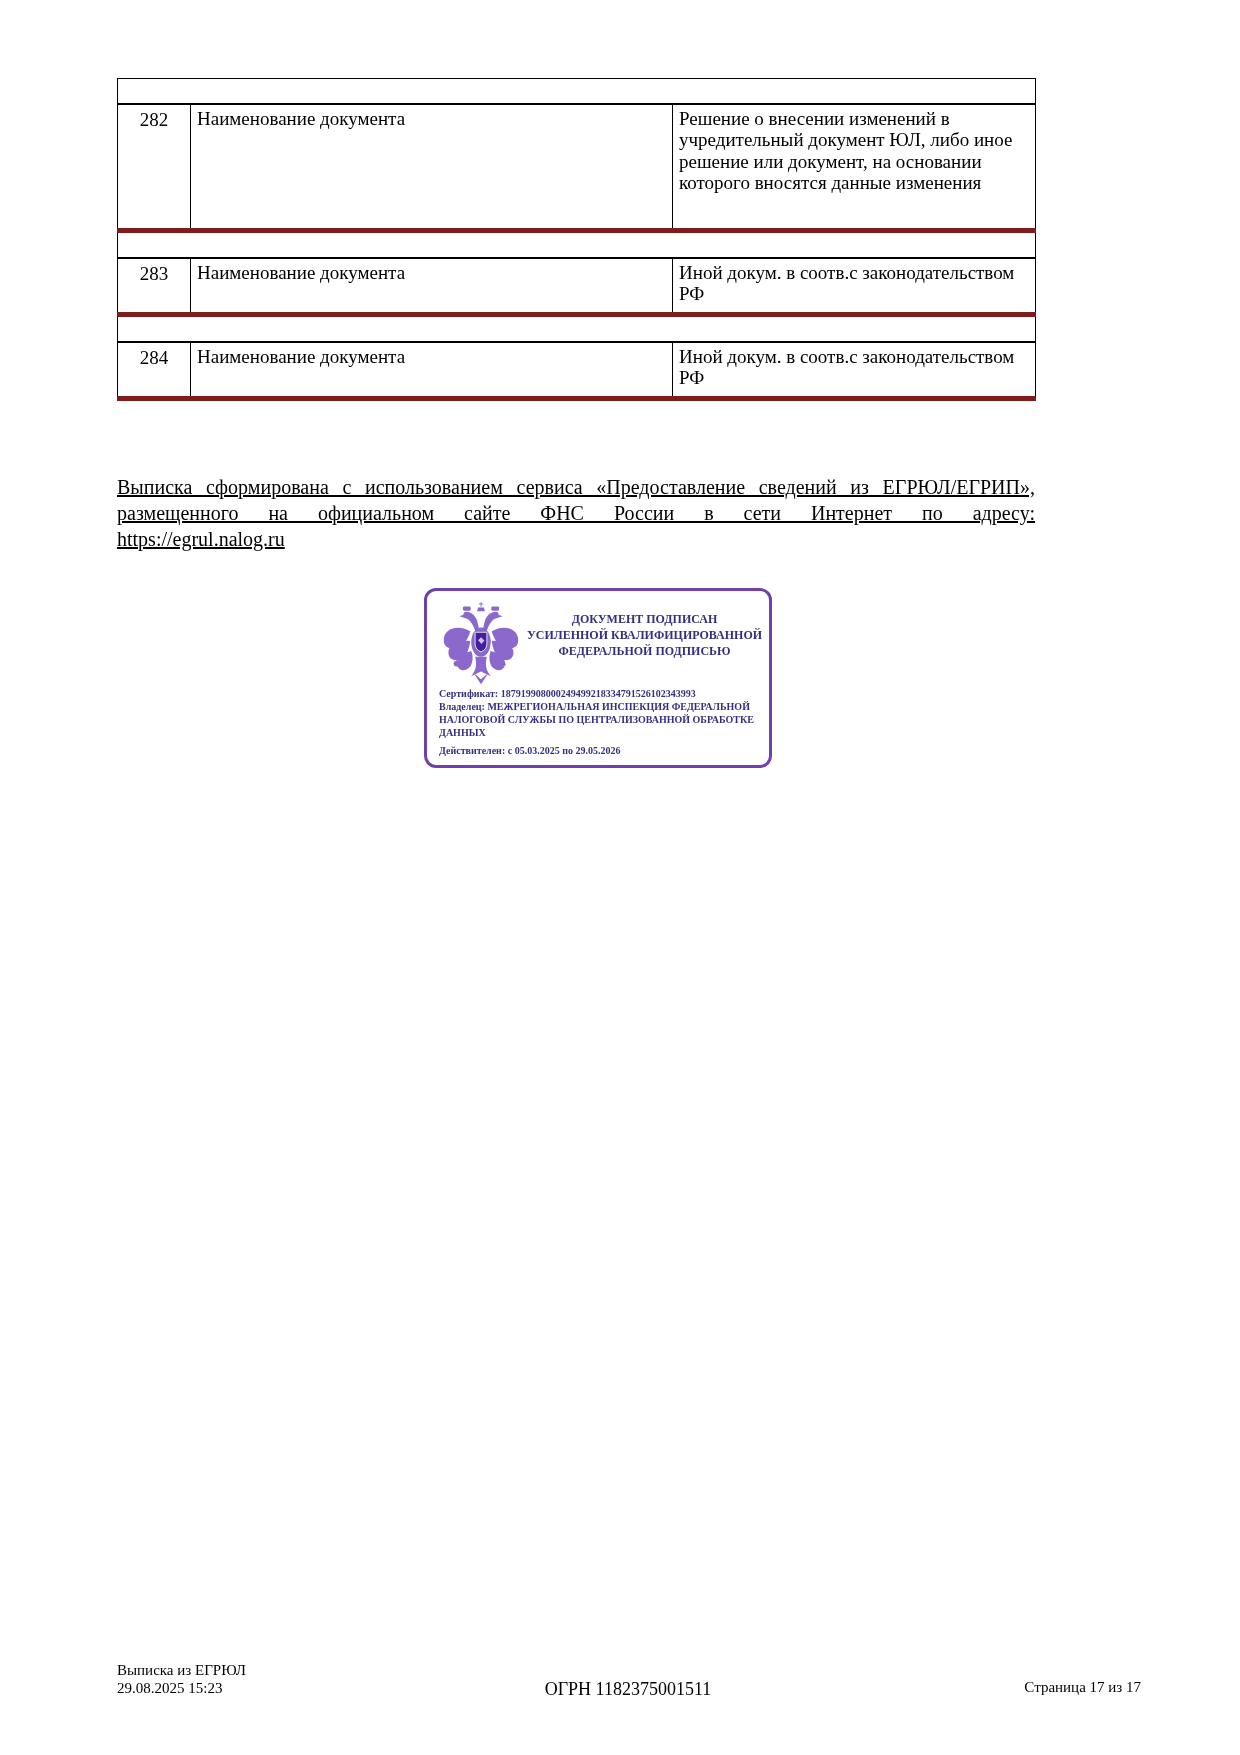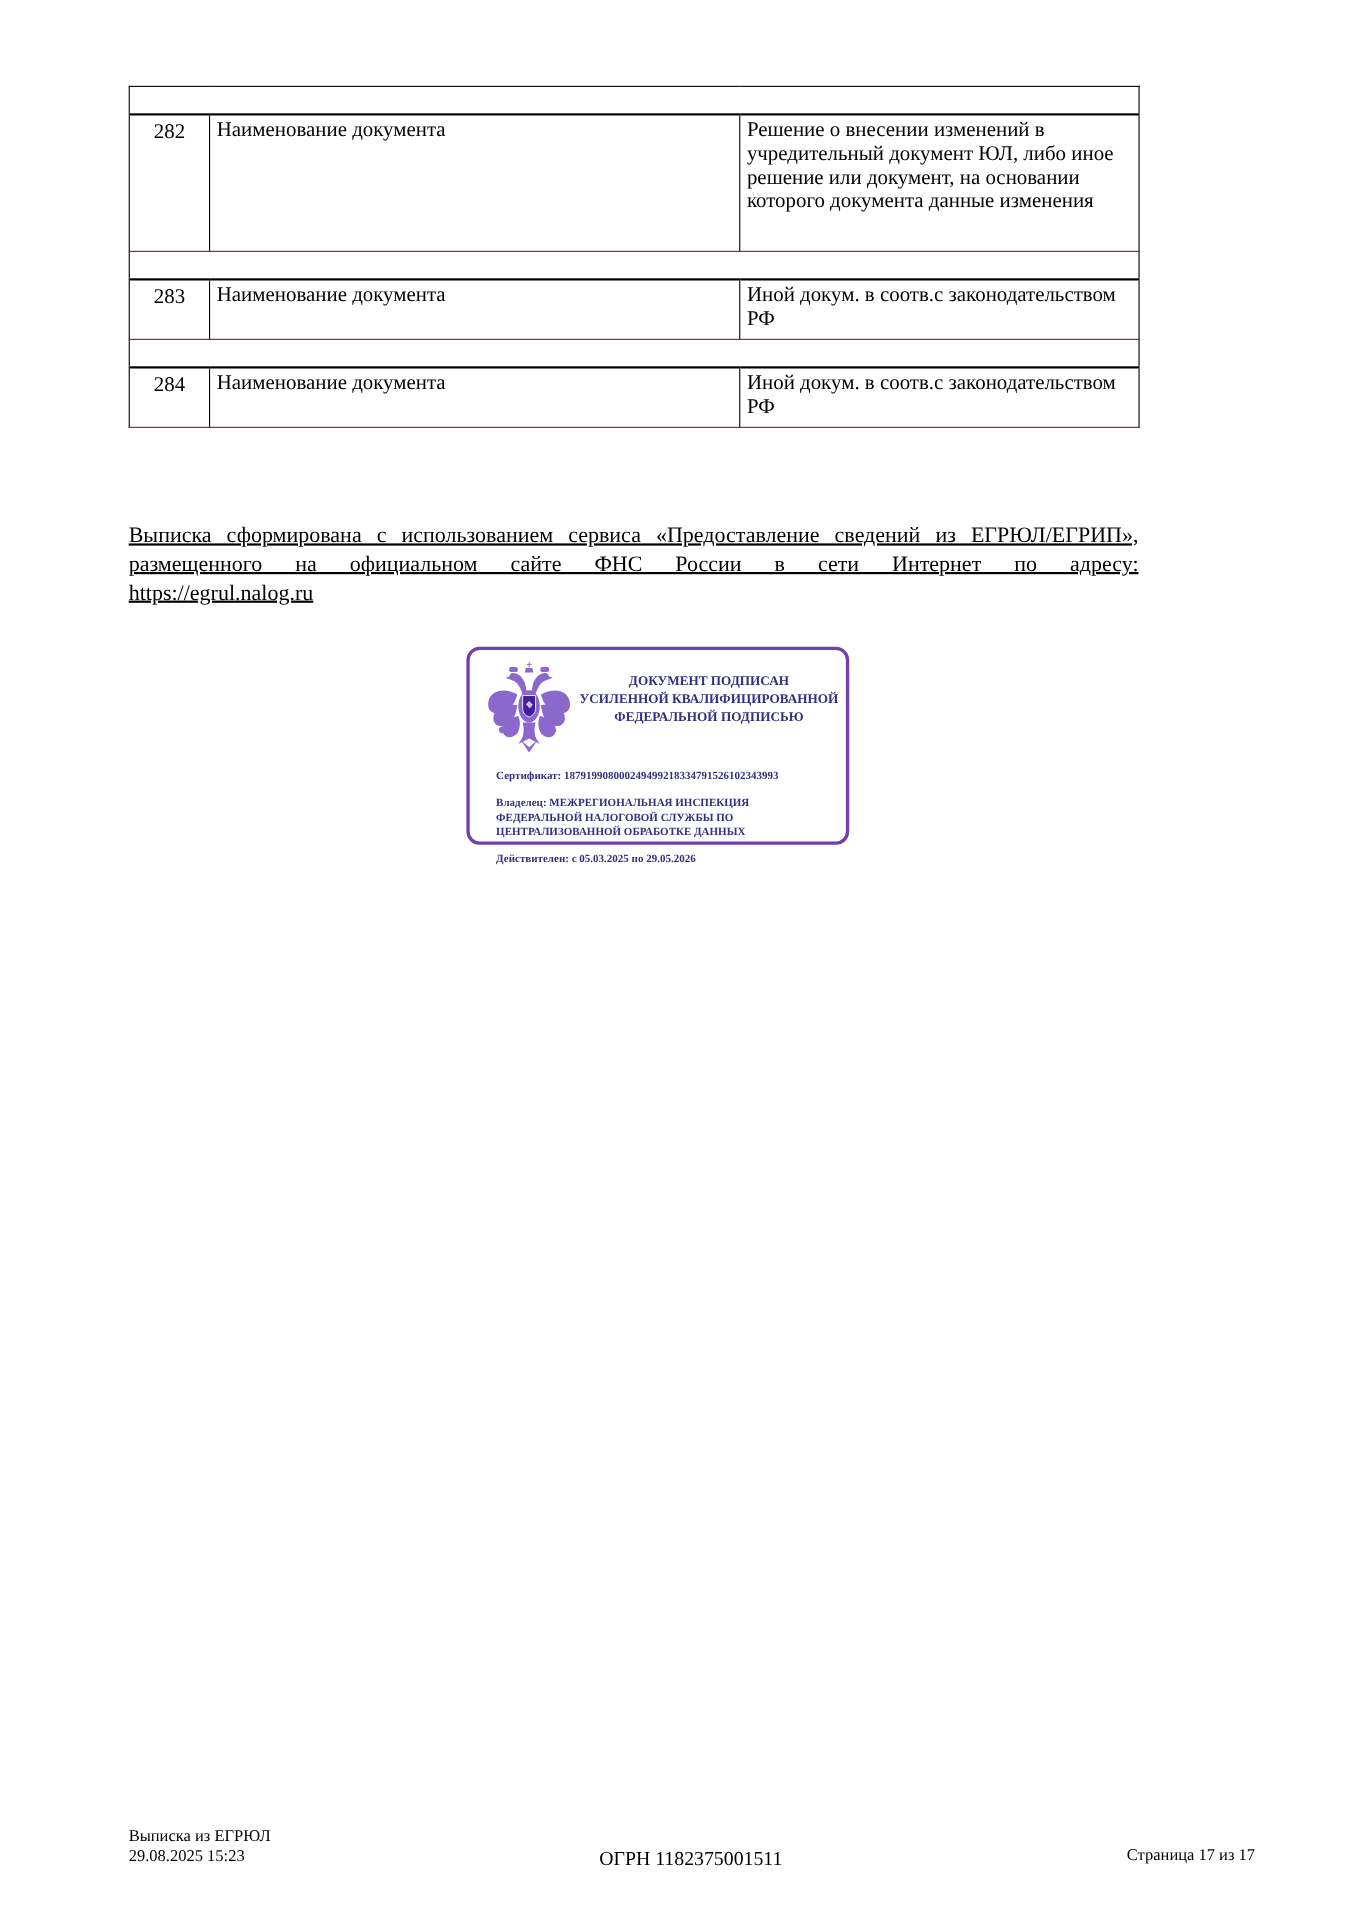--- a/index.html
+++ b/index.html
@@ -24,21 +24,21 @@
     font-size: 19px;
     line-height: 1.12;
   }
   .doc-table td {
     border: 1px solid #000;
     vertical-align: top;
     padding: 3px 6px 3px 6px;
     overflow: hidden;
   }
   .doc-table tr.spacer td { height: 24px; border-top-width: 1px; border-bottom-width: 1px; padding: 0; }
-  .doc-table tr.content td { border-top: 2px solid #000; border-bottom: 1px solid #7f1d1d; }
+  .doc-table tr.content td { border-top: 2px solid #000; border-bottom: 5px solid #7f1d1d; }
   .doc-table td.num { text-align: center; padding-top: 4px; }
   .doc-table tr.tall  td { height: 116px; }
   .doc-table tr.short td { height: 46px; }
 
   
   .note {
     position: absolute;
     left: 117px;
     top: 474px;
     width: 918px;
@@ -82,21 +82,21 @@
   .stamp-info {
     position: absolute;
     left: 12px;
     right: 6px;
     top: 96px;
     font-weight: bold;
     font-size: 10px;
     line-height: 13px;
     color: #34307f;
   }
-  .stamp-info .row { margin: 12px; }
+  .stamp-info .row { margin: 0; }
   .stamp-info .validity { margin-top: 5px; }
 
   
   .footer-left {
     position: absolute;
     left: 117px;
     top: 1661px;
     font-size: 15px;
     line-height: 18px;
   }
@@ -127,21 +127,21 @@
       <col style="width:482px">
       <col style="width:363px">
     </colgroup>
     <tbody>
       <tr class="spacer">
         <td colspan="3"></td>
       </tr>
       <tr class="content tall">
         <td class="num">282</td>
         <td>Наименование документа</td>
-        <td>Решение о внесении изменений в учредительный документ ЮЛ, либо иное решение или документ, на основании которого документа данные изменения</td>
+        <td>Решение о внесении изменений в учредительный документ ЮЛ, либо иное решение или документ, на основании которого вносятся данные изменения</td>
       </tr>
       <tr class="spacer">
         <td colspan="3"></td>
       </tr>
       <tr class="content short">
         <td class="num">283</td>
         <td>Наименование документа</td>
         <td>Иной докум. в соотв.с законодательством РФ</td>
       </tr>
       <tr class="spacer">

